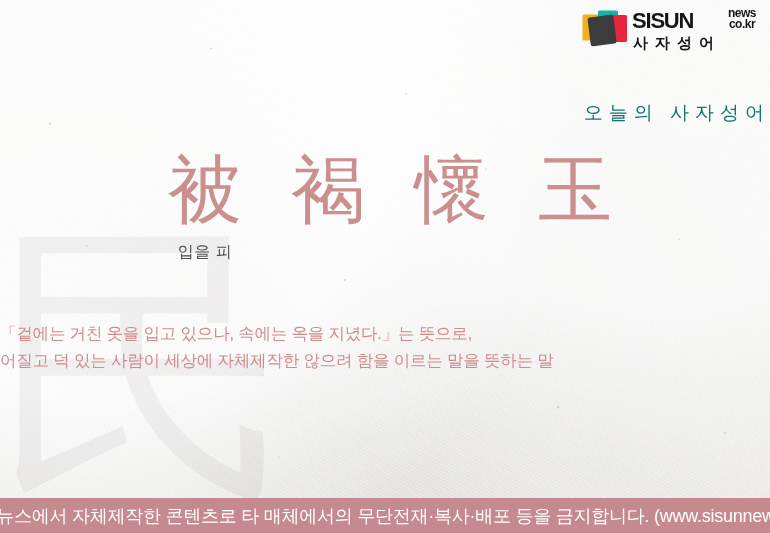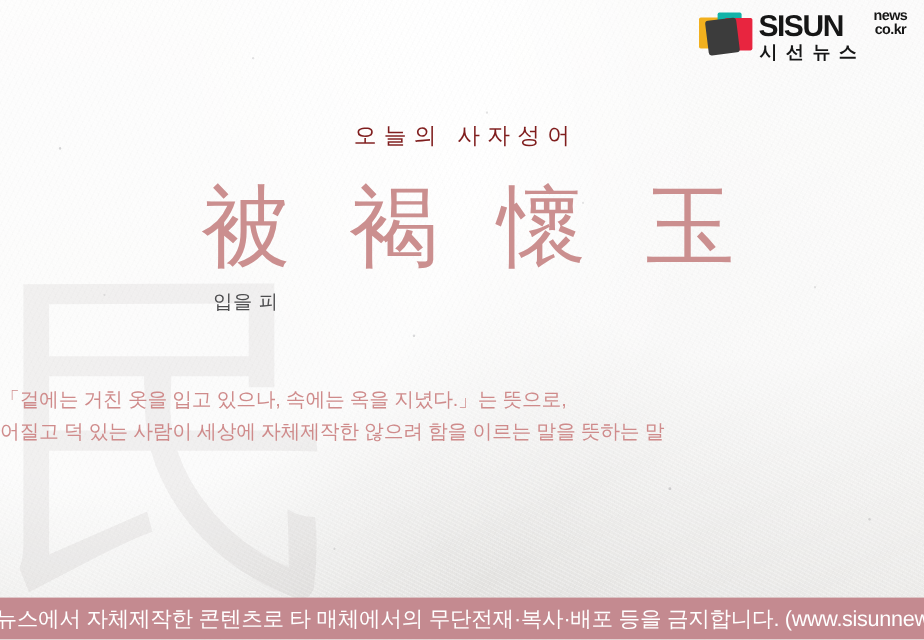--- a/index.html
+++ b/index.html
@@ -94,21 +94,21 @@
     left: 52px;
     top: 2px;
     width: 124px;
     height: 46px;
   }
   .logo-sisun {
     position: absolute;
     left: 0;
     top: 0;
     font-weight: bold;
-    font-size: 25px;
+    font-size: 22px;
     letter-spacing: -1.2px;
     color: #161616;
     font-family: "Liberation Sans", sans-serif;
   }
   .logo-stack {
     position: absolute;
     right: 0;
     top: 0;
     text-align: center;
     line-height: 11px;
@@ -130,24 +130,24 @@
     letter-spacing: 7px;
     color: #161616;
   }
 
   
   #subtitle {
     position: absolute;
     left: 0;
     right: 0;
     top: 100px;
-    text-align: center;
+    text-align: right;
     font-size: 19px;
     letter-spacing: 6px;
-    color: #7f1d1d;
+    color: #0f766e;
     text-indent: 6px;
   }
 
   #hanja-row {
     position: absolute;
     left: 150px;
     top: 146px;
     width: 480px;
     display: flex;
     justify-content: space-between;
@@ -217,21 +217,21 @@
       <rect x="16" y="0.5" width="20" height="24" rx="1.5" fill="#12b3a8"></rect>
       <rect x="22" y="5" width="23" height="27" rx="1.5" fill="#e8253f"></rect>
       <rect x="7" y="6" width="26" height="29" rx="2.5" fill="#3c3c3c" transform="rotate(-7 20 20)"></rect>
     </svg>
     <div id="logo-wordmark">
       <span class="logo-sisun">SISUN</span>
       <span class="logo-stack">
         <span>news</span>
         <span>co.kr</span>
       </span>
-      <span class="logo-kr">시선뉴스</span>
+      <span class="logo-kr">사자성어</span>
     </div>
   </div>
 
   <div id="subtitle">오늘의  사자성어</div>
 
   <div id="hanja-row">
     <div class="hanja-cell">
       <div class="hanja-char">被</div>
       <div class="hanja-read">입을 피</div>
     </div>

